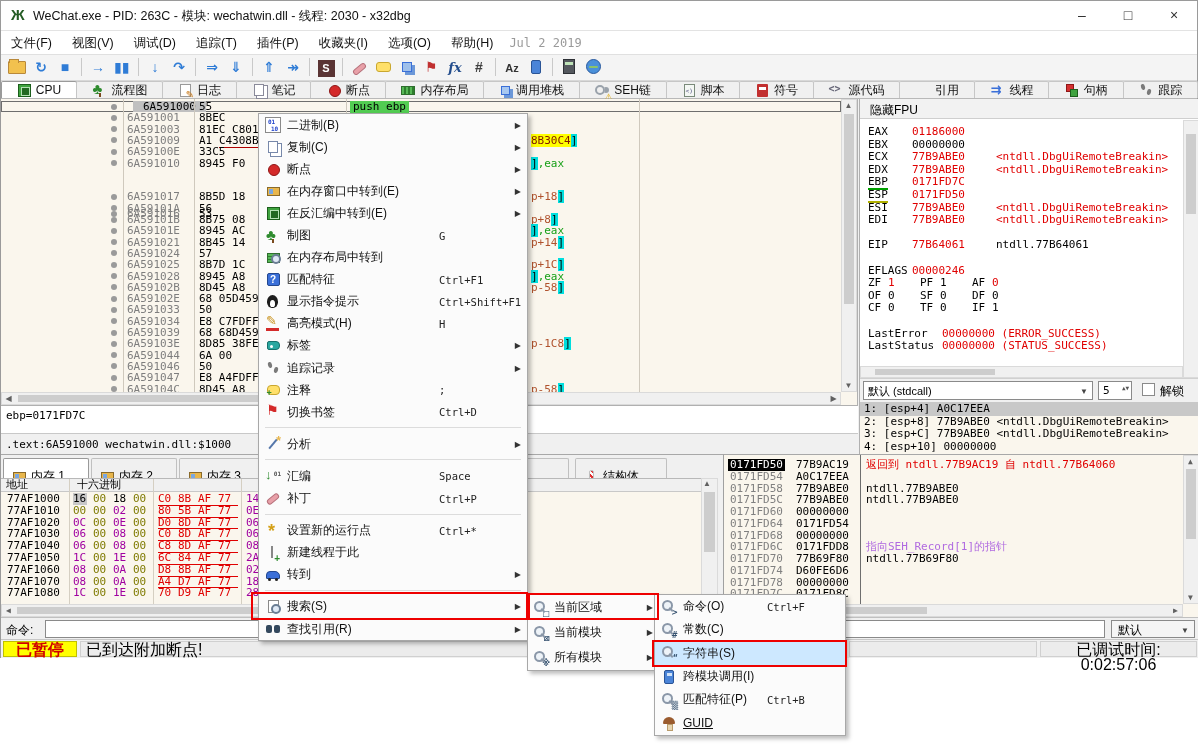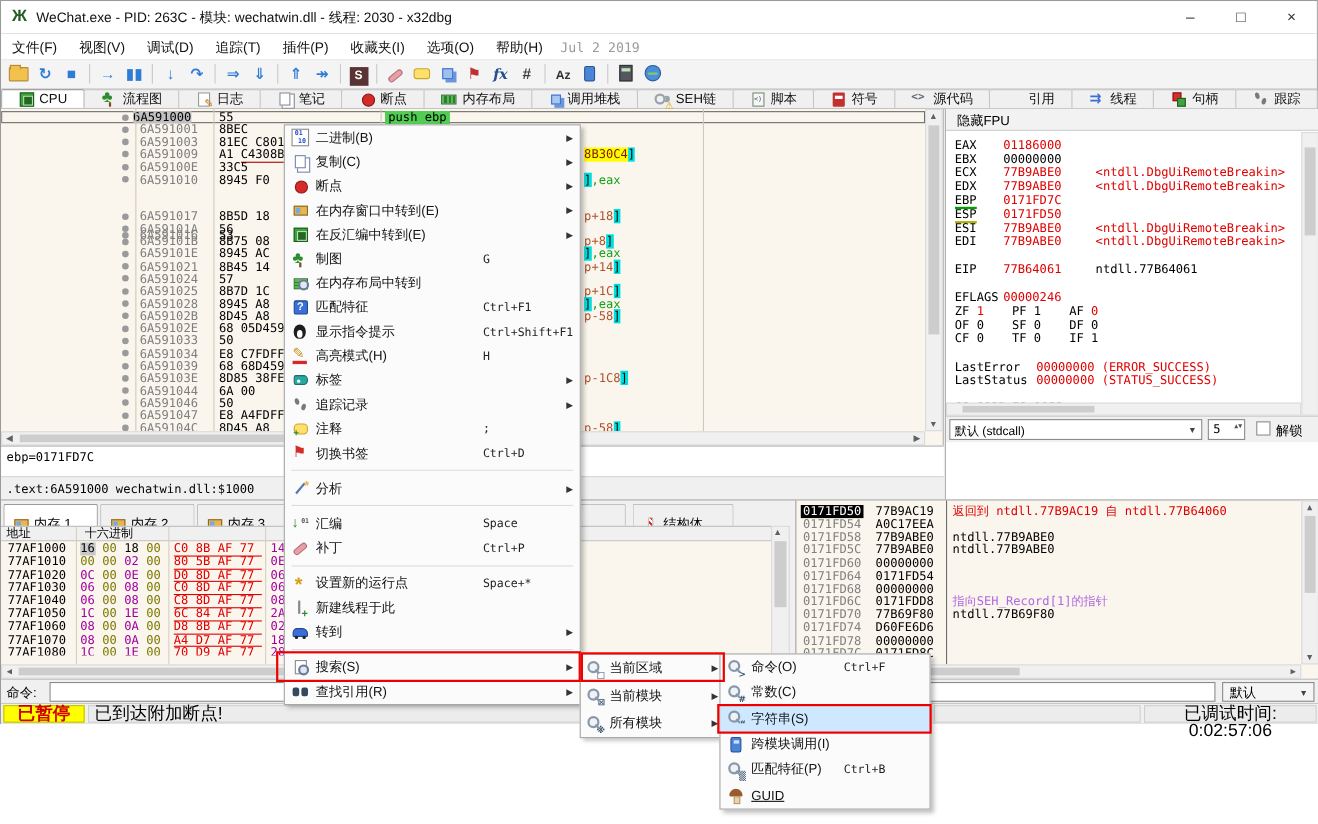--- a/index.html
+++ b/index.html
@@ -108,21 +108,21 @@
   
   #disasm{position:absolute;left:0;top:98px;width:857px;height:306px;background:#faf6ed;border-right:1px solid #b0b0b0;}
   #drows{position:absolute;left:0;top:2px;right:16px;bottom:13px;overflow:hidden;font-size:11px;}
   .drow{position:absolute;left:0;right:0;height:11.3px;line-height:11.3px;white-space:pre;}
   .drow .dot{position:absolute;left:110px;top:2.5px;width:6px;height:6px;border-radius:50%;background:#9a9a9a;}
   .da{position:absolute;left:126px;color:#7e7e7e;}
   .db{position:absolute;left:198px;color:#000;}
   .di{position:absolute;left:349px;color:#000;}
   .dfrag{position:absolute;left:530px;color:#000;}
   .drow.sel{outline:1px solid #6e6e6e;outline-offset:-1px;}
-  .drow.sel .da{background:#c0c0c0;color:#000;padding:0 0;left:120px;}
+  .drow.sel .da{background:#c0c0c0;color:#000;padding:0 10px;left:132px;}
   .chip-green{background:#52cc52;color:#000;padding:0 3px;}
   .u-red{border-bottom:1px solid #b00000;}
   .op-mem{color:#b0522d;}
   .op-reg{color:#18a018;}
   .br-cyan{background:#00dede;color:#000;}
   .hl-yellow{background:#ffff00;color:#801800;}
   .vline{position:absolute;top:0;bottom:13px;width:1px;background:#cfc9bd;}
   
   .sb{background:#f0f0f0;border:1px solid #dadada;position:absolute;}
   .sb .th{position:absolute;background:#cdcdcd;}
@@ -364,20 +364,21 @@
       </div>
     <div class="sb" id="reghscroll">
         <span class="th"></span>
       </div>
     <div id="regctrl">
       <div id="ccbox"><span>默认 (stdcall)</span><span class="dd">▼</span></div>
       <div id="argspin" class="mono">5</div>
       <div id="unlockbox"></div>
       <span id="unlocklabel">解锁</span>
     </div>
+    <div id="argsarea" class="mono"><div class="argrow sel">1: [esp+4] A0C17EEA</div><div class="argrow">2: [esp+8] 77B9ABE0 &lt;ntdll.DbgUiRemoteBreakin&gt;</div><div class="argrow">3: [esp+C] 77B9ABE0 &lt;ntdll.DbgUiRemoteBreakin&gt;</div><div class="argrow">4: [esp+10] 00000000</div></div>
   </div>
 
   <div id="dumptabs">
       <div class="dtab active" style="left: 2px; width: 86px;">
         <span class="mi mi-follow-dump"></span>
         <span>内存 1</span>
       </div>
       <div class="dtab" style="left: 90px; width: 86px;">
         <span class="mi mi-follow-dump"></span>
         <span>内存 2</span>
@@ -562,21 +563,21 @@
       </span>
       <span class="lbl">补丁</span>
       <span class="ms">Ctrl+P</span>
     </div>
     <div class="csep"></div>
     <div class="cmi">
       <span class="icw">
         <span class="mi mi-set-new-origin"></span>
       </span>
       <span class="lbl">设置新的运行点</span>
-      <span class="ms">Space+*</span>
+      <span class="ms">Ctrl+*</span>
     </div>
     <div class="cmi">
       <span class="icw">
         <span class="mi mi-new-thread"></span>
       </span>
       <span class="lbl">新建线程于此</span>
     </div>
     <div class="cmi">
       <span class="icw">
         <span class="mi mi-goto"></span>

